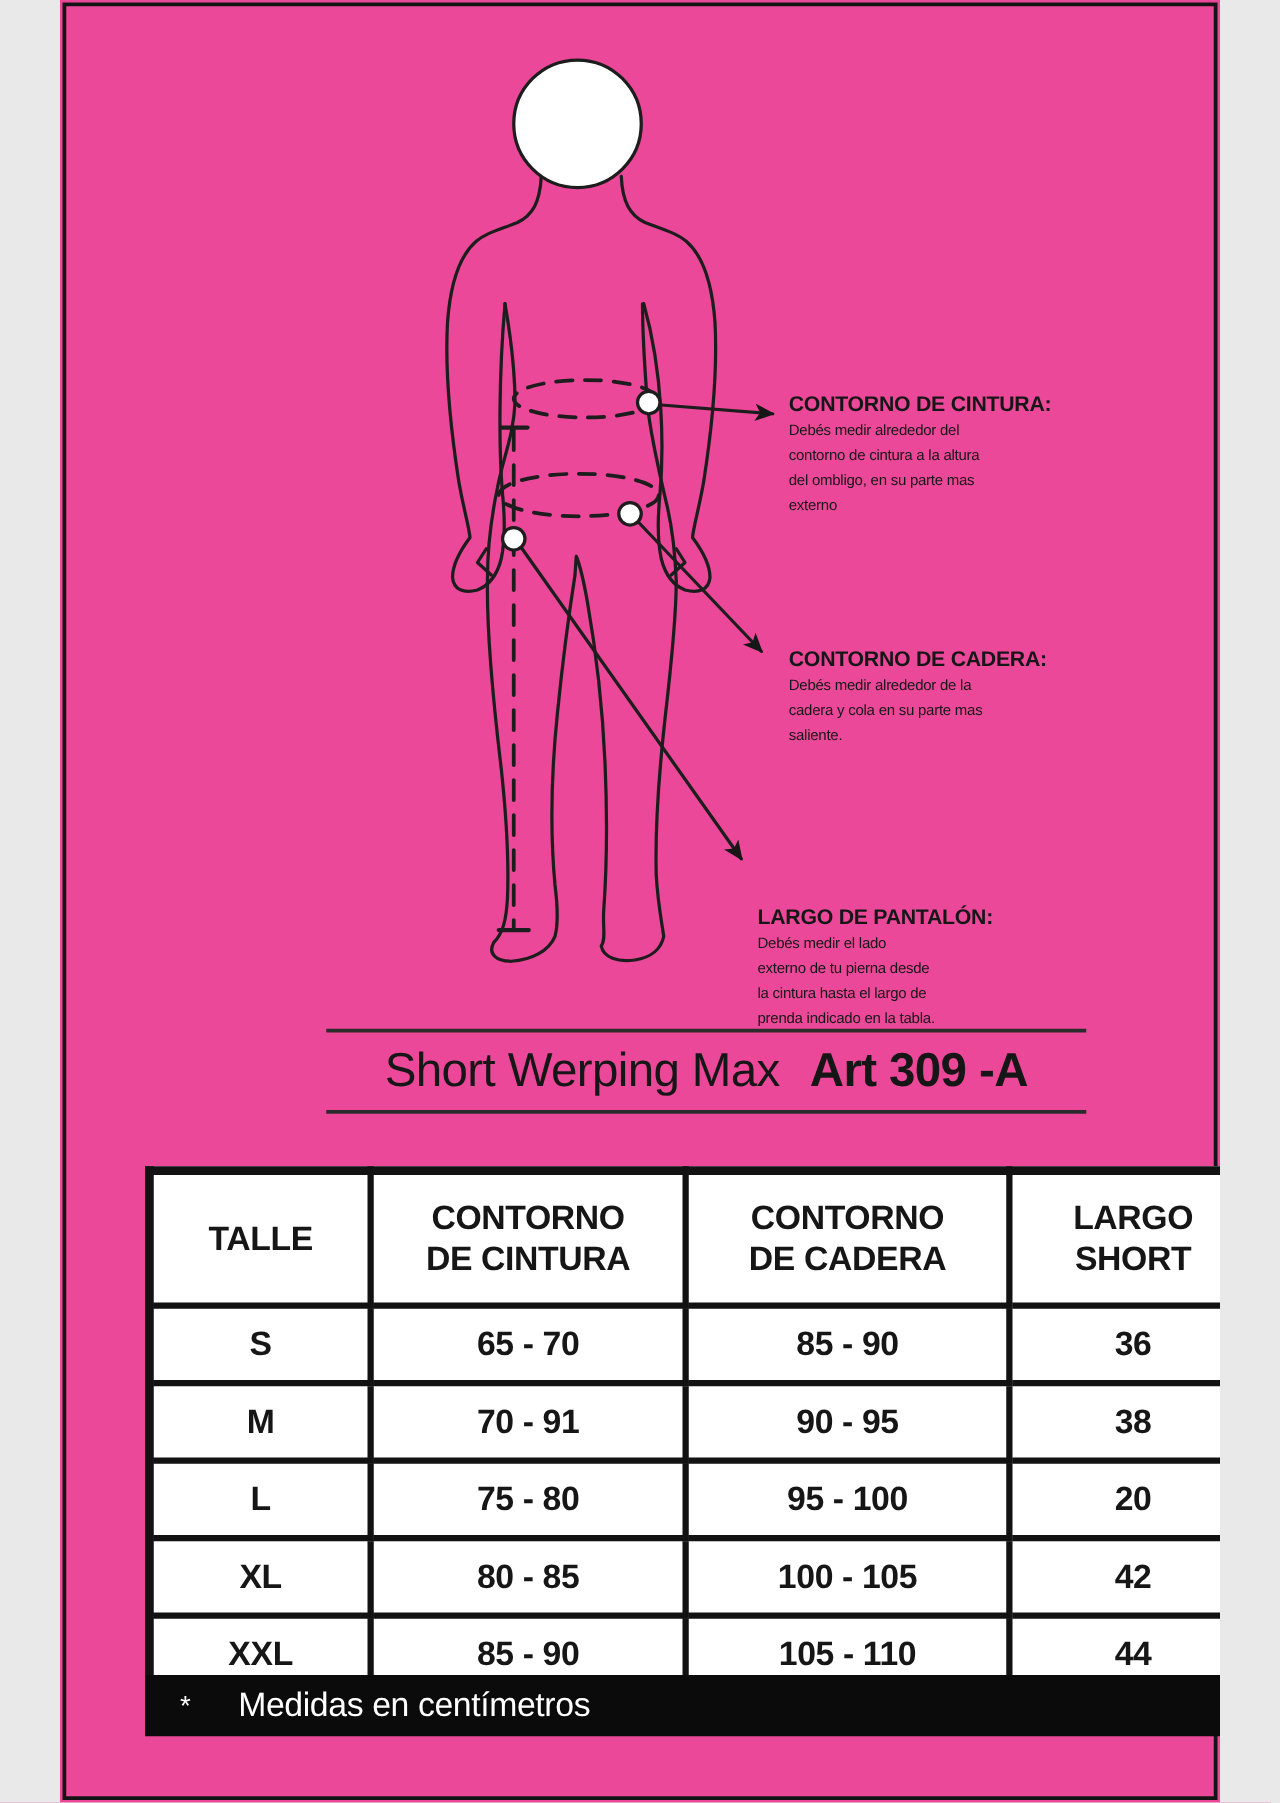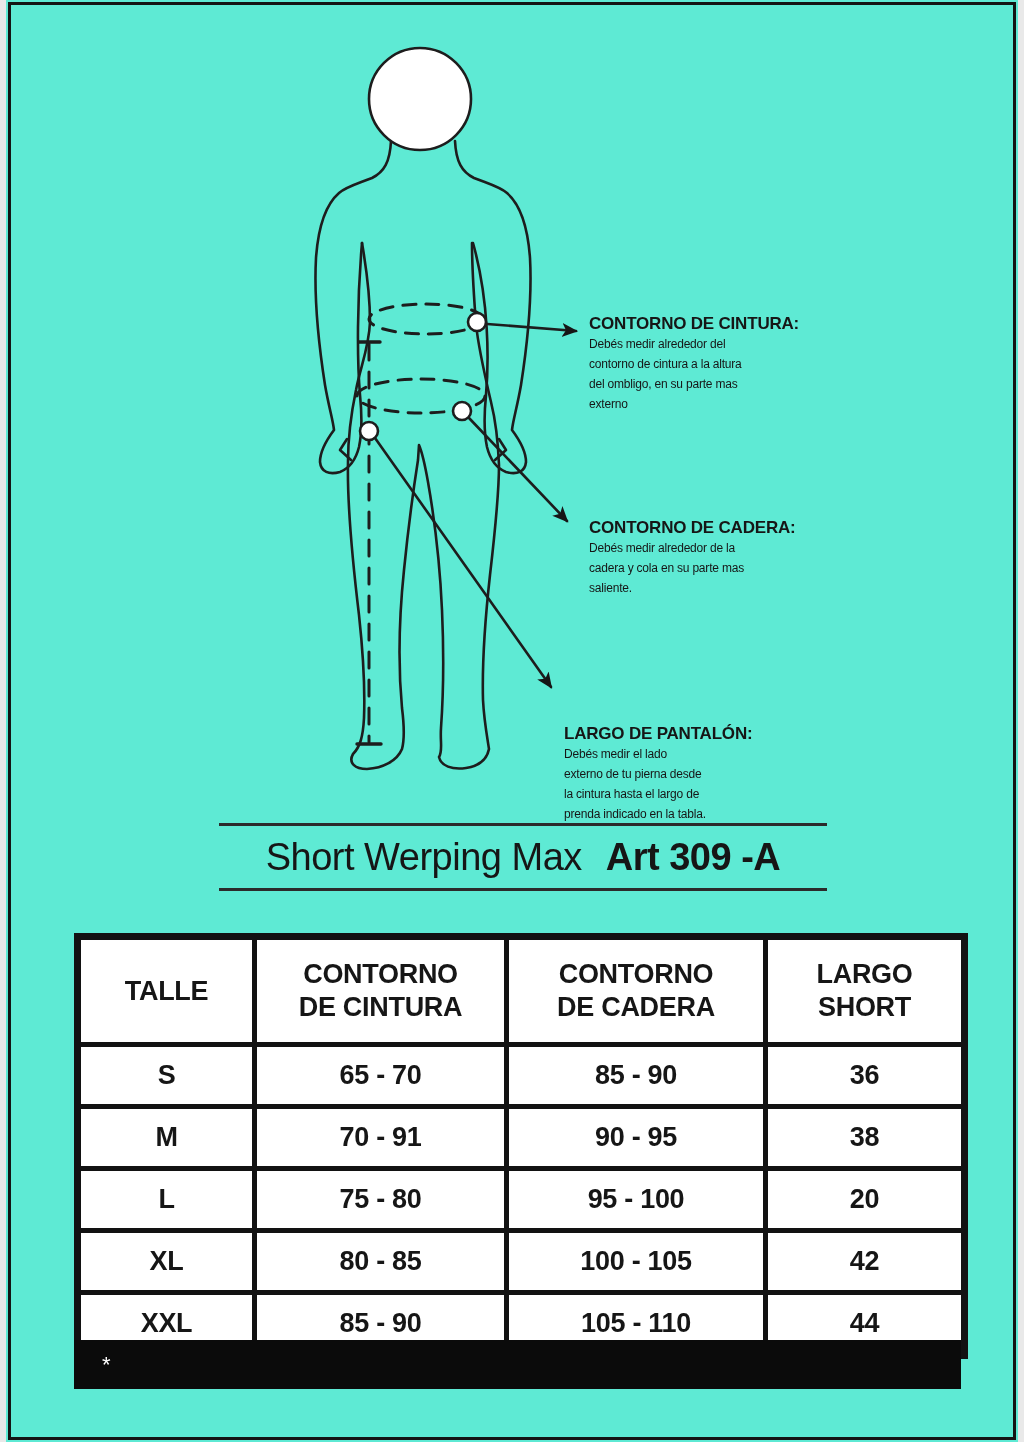--- a/index.html
+++ b/index.html
@@ -1,17 +1,17 @@
 <!DOCTYPE html>
 <html><head>
 <meta charset="utf-8">
 <style>
   html,body{margin:0;padding:0;background:#e9e9e9;}
   .page{
-    position:relative;width:1012px;height:1442px;background:#5eead4;
+    position:relative;width:928px;height:1442px;background:#ec4899;
     font-family:"Liberation Sans", sans-serif;color:#161616;overflow:hidden;
     margin:0 auto;
   }
   .page-border{position:absolute;inset:2px;border:3px solid #141414;pointer-events:none;}
   .figure-svg{position:absolute;left:0;top:0;width:1024px;height:1442px;}
 
   
   .callout{position:absolute;}
   .callout .co-title{font-weight:bold;font-size:17px;line-height:20px;letter-spacing:-0.2px;}
   .callout .co-line{font-size:12px;line-height:20px;letter-spacing:-0.2px;}
@@ -195,14 +195,15 @@
         <td>XXL</td>
         <td>85 - 90</td>
         <td>105 - 110</td>
         <td>44</td>
       </tr>
     </tbody>
   </table>
 
   <div class="note-bar">
     <span class="note-mark">*</span>
+    <span class="note-text">Medidas en centímetros</span>
   </div>
 </div>
 
 </body></html>

